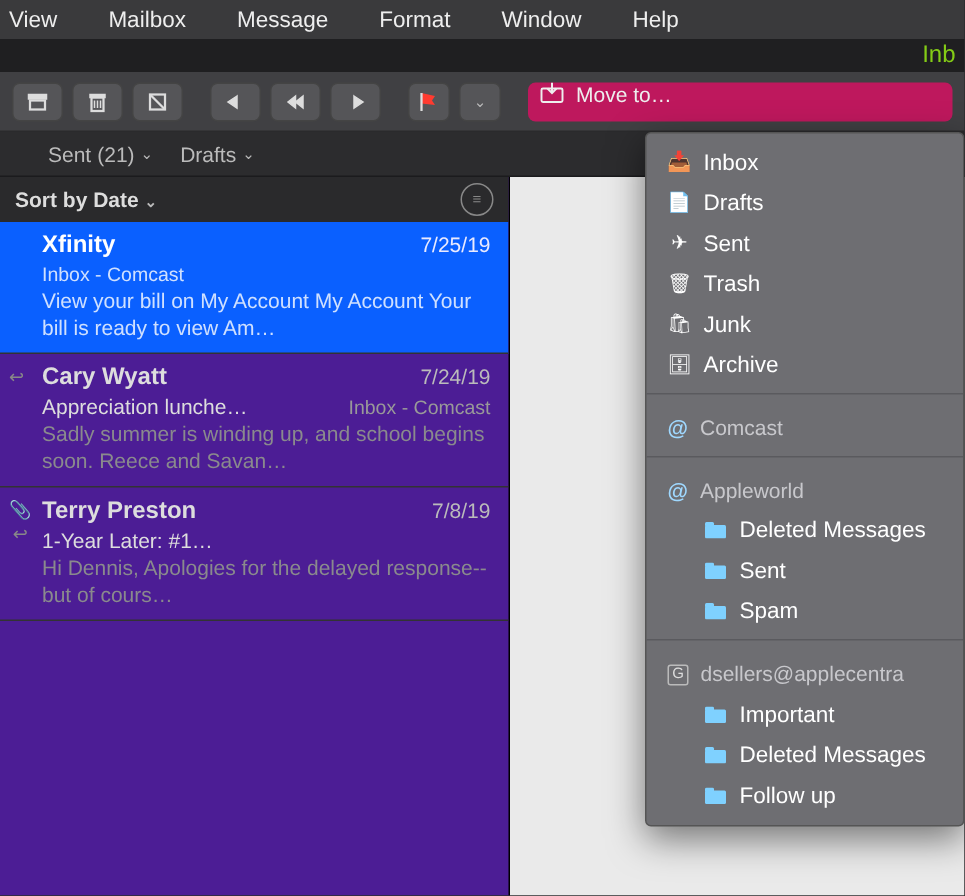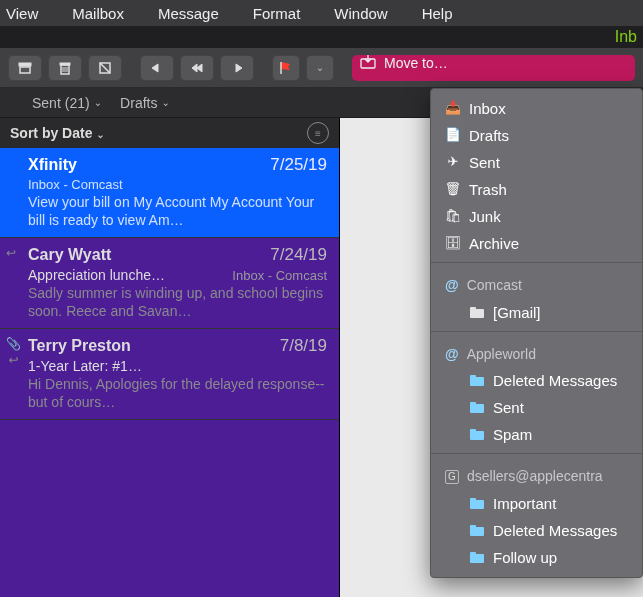--- a/index.html
+++ b/index.html
@@ -36,21 +36,21 @@
   .sortbar { height: 30px; display: flex; align-items: center; justify-content: space-between; padding: 0 10px; background: #2a2a2c; color: #ddd; font-size: 14px; font-weight: 600; }
   .sortbar .right { width: 22px; height: 22px; border-radius: 11px; border: 1.5px solid #888; display: flex; align-items: center; justify-content: center; font-size: 10px; color: #888; cursor: pointer; }
 
   
   .msglist { flex: 1; overflow: hidden; }
   .msg { padding: 7px 12px 8px 28px; border-bottom: 1px solid #333; position: relative; }
   .msg.sel { background: #0a60ff; color: #fff; }
   .row1 { display: flex; justify-content: space-between; align-items: baseline; }
   .sender { font-weight: 700; font-size: 16px; }
   .msg.sel .sender { color: #fff; }
-  .date { font-size: 17px; color: #bbb; }
+  .date { font-size: 14px; color: #bbb; }
   .msg.sel .date { color: #eaeaff; }
   .row2 { display: flex; justify-content: space-between; align-items: baseline; margin-top: 2px; }
   .subj { font-size: 14px; color: #ddd; white-space: nowrap; overflow: hidden; text-overflow: ellipsis; max-width: 170px; }
   .msg.sel .subj { color: #fff; }
   .mailbox { font-size: 13px; color: #999; white-space: nowrap; }
   .msg.sel .mailbox { color: #cfe0ff; }
   .snippet { font-size: 14px; color: #8a8a8d; margin-top: 2px; line-height: 1.25; max-height: 36px; overflow: hidden; }
   .msg.sel .snippet { color: #cfe0ff; }
   .leftglyphs { position: absolute; left: 6px; top: 8px; display: flex; flex-direction: column; align-items: center; gap: 2px; color: #888; font-size: 12px; }
   .threadcount { color: #0a84ff; font-weight: 600; font-size: 13px; margin-left: 4px; }
@@ -236,29 +236,20 @@
     </div>
     <div class="ddrow">
       <span class="ic">🗄</span>
       <span>Archive</span>
     </div>
     <div class="ddsep"></div>
     <div class="ddrow section">
       <span class="atsym">@</span>
       <span>Comcast</span>
     </div>
-    <div class="ddrow child">
-      <span class="ic folderw">
-        <svg width="14" height="11" viewBox="0 0 14 11">
-          <rect x="0" y="2" width="14" height="9" rx="1"></rect>
-          <rect x="0" y="0" width="6" height="3" rx="1"></rect>
-        </svg>
-      </span>
-      <span>[Gmail]</span>
-    </div>
     <div class="ddsep"></div>
     <div class="ddrow section">
       <span class="atsym">@</span>
       <span>Appleworld</span>
     </div>
     <div class="ddrow child">
       <span class="ic folder">
         <svg width="14" height="11" viewBox="0 0 14 11">
           <rect x="0" y="2" width="14" height="9" rx="1"></rect>
           <rect x="0" y="0" width="6" height="3" rx="1"></rect>

